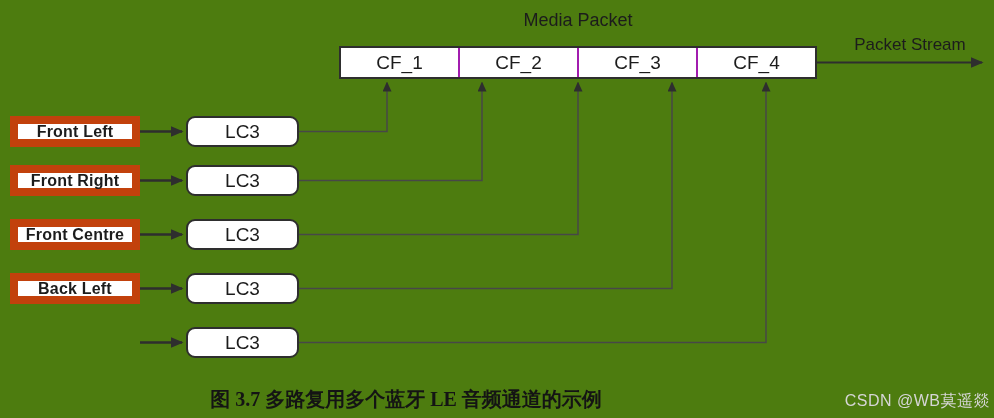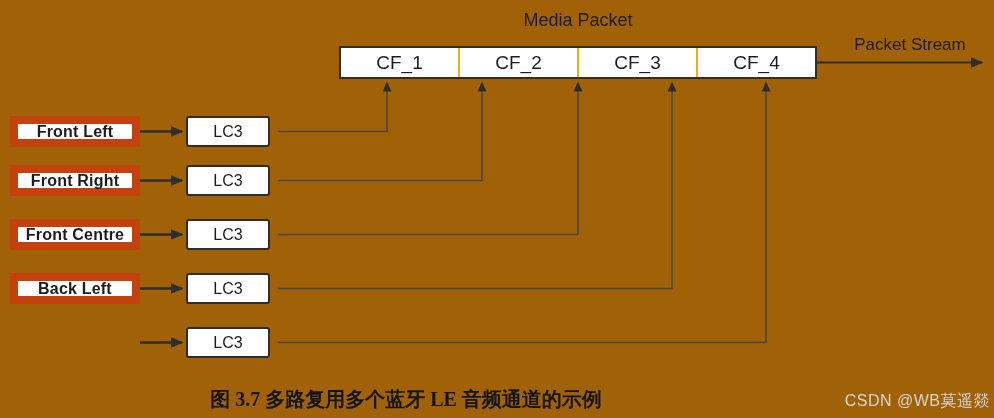--- a/index.html
+++ b/index.html
@@ -1,20 +1,20 @@
 <!DOCTYPE html>
 <html><head>
 <meta charset="utf-8">
 <style>
   html, body { margin:0; padding:0; background:#ffffff; }
   .stage {
     position: relative;
     width: 994px;
     height: 418px;
-    background: #a16207;
+    background: #4d7c0f;
     font-family: "Liberation Sans", "DejaVu Sans", sans-serif;
     color: #1c1c1c;
     overflow: hidden;
   }
   .svg-layer {
     position: absolute;
     left: 0; top: 0;
     width: 994px; height: 418px;
   }
   .chan-box {
@@ -28,30 +28,30 @@
     display: flex;
     align-items: center;
     justify-content: center;
     font-size: 16px;
     font-weight: bold;
     letter-spacing: 0.2px;
   }
   .lc3-box {
     position: absolute;
     left: 186px;
-    width: 84px;
+    width: 113px;
     height: 31px;
     border: 2px solid #2e2e2e;
-    border-radius: 3px;
+    border-radius: 9px;
     box-sizing: border-box;
     background: #ffffff;
     display: flex;
     align-items: center;
     justify-content: center;
-    font-size: 16px;
+    font-size: 19px;
   }
   .media-title {
     position: absolute;
     left: 339px;
     top: 10px;
     width: 478px;
     text-align: center;
     font-size: 18px;
   }
   .media-row {
@@ -64,21 +64,21 @@
     box-sizing: border-box;
     background: #ffffff;
     display: flex;
   }
   .cf-cell {
     flex: 1;
     display: flex;
     align-items: center;
     justify-content: center;
     font-size: 19px;
-    border-left: 2px solid #eab308;
+    border-left: 2px solid #a21caf;
   }
   .cf-cell:first-child { border-left: none; }
   .audio-label {
     position: absolute;
     left: 830px;
     top: 35px;
     width: 160px;
     text-align: center;
     font-size: 17px;
   }

